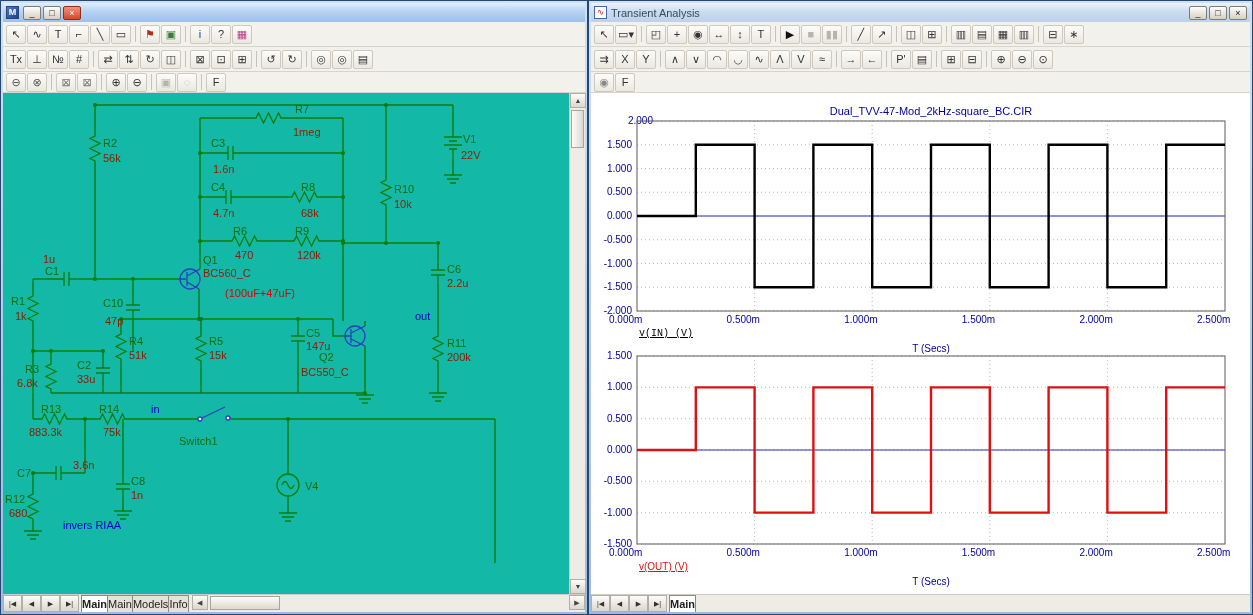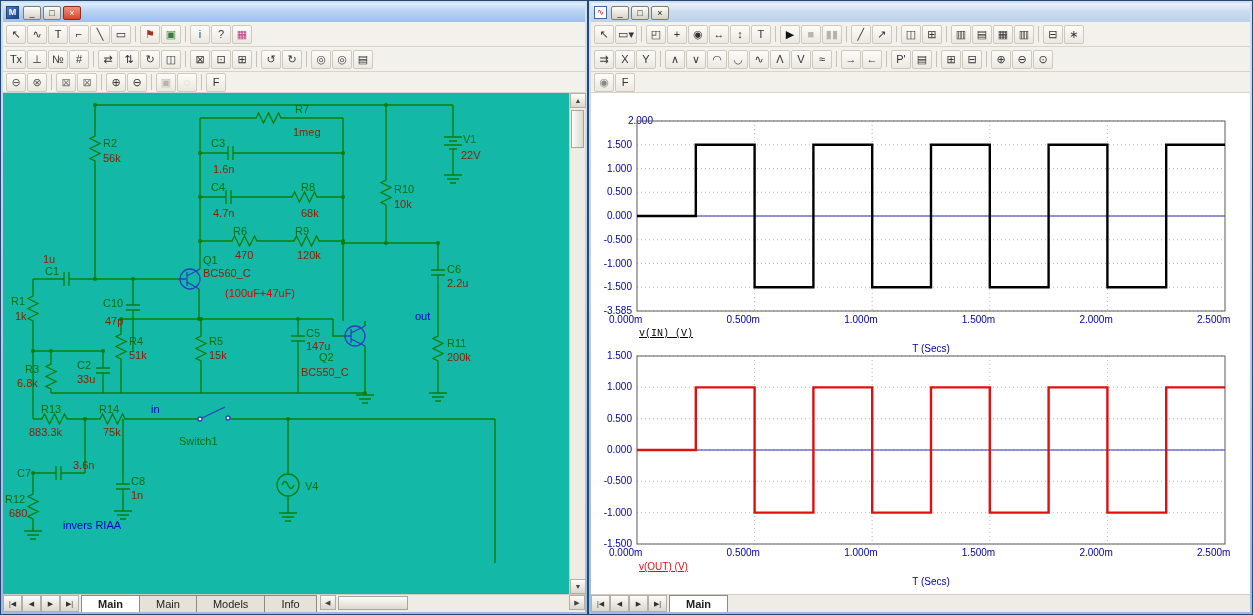--- a/index.html
+++ b/index.html
@@ -53,21 +53,21 @@
   .sarr{width:16px;height:15px;font-size:7px;line-height:1;color:#444;border:1px solid #b3afa4;
         background:linear-gradient(#fdfcf9,#dbd7cd);display:flex;align-items:center;justify-content:center;cursor:default}
   .strack{flex:1;position:relative}
   .sthumb{position:absolute;left:1px;top:2px;width:13px;height:38px;border:1px solid #a8a49a;
           background:linear-gradient(90deg,#fdfcf9,#ddd9cf)}
   .bottombar{height:18px;display:flex;align-items:stretch;background:#efece6;border-top:1px solid #cfccc2;flex:0 0 auto}
   .navset{display:flex}
   .navbtn{width:19px;height:100%;font-size:7px;color:#333;border:1px solid #b3afa4;
           background:linear-gradient(#fdfcf9,#dbd7cd);display:inline-flex;align-items:center;justify-content:center;cursor:default}
   .tabs{display:flex;align-items:flex-end;margin-left:2px}
-  .tab{height:17px;padding:0 16px;font-size:11px;display:flex;align-items:center;border:1px solid #8e8a80;
+  .tab{height:17px;padding:0 0;font-size:11px;display:flex;align-items:center;border:1px solid #8e8a80;
        border-bottom:none;background:#e6e2d8;color:#222;margin-right:-1px;cursor:default}
   .tab.active{background:#ffffff;font-weight:bold}
   .hscroll{flex:1;display:flex;margin-left:4px}
   .htrack{flex:1;position:relative;background:#efece6}
   .hthumb{position:absolute;left:2px;top:1px;height:14px;width:70px;border:1px solid #a8a49a;
           background:linear-gradient(#fdfcf9,#ddd9cf)}
 
   
   .plot-panel{flex:1;position:relative;background:#fff;min-height:0;overflow:hidden}
   .plot-title{position:absolute;text-align:center;font-size:11px;color:#0000a0;height:14px}
@@ -345,20 +345,21 @@
             <span class="hthumb"></span>
           </span>
         <button class="sarr">▶</button>
       </span>
     </footer>
   </section>
 
   <section class="window right">
     <header class="titlebar inactive">
       <span class="app-icon plot">∿</span>
+      <span class="title-text">Transient Analysis</span>
       <span class="win-btns">
         <button class="winbtn">_</button>
         <button class="winbtn">□</button>
         <button class="winbtn">×</button>
       </span>
     </header>
     <div class="toolbar">
         <button class="tbtn">↖</button>
         <button class="tbtn">▭▾</button>
         <span class="tsep"></span>
@@ -413,29 +414,30 @@
         <button class="tbtn">⊕</button>
         <button class="tbtn">⊖</button>
         <button class="tbtn">⊙</button>
       </div>
     <div class="toolbar thin">
         <button class="tbtn" style="color: rgb(136, 136, 136);">◉</button>
         <button class="tbtn">F</button>
       </div>
 
     <div class="plot-panel" id="plot-panel">
+        <div class="plot-title" style="left: 46px; width: 588px; top: 12px;">Dual_TVV-47-Mod_2kHz-square_BC.CIR</div>
         <div class="ytick" style="left: 0px; width: 41px; top: 22px; margin-left: 21px;">2.000</div>
         <div class="ytick" style="left: 0px; width: 41px; top: 45.75px;">1.500</div>
         <div class="ytick" style="left: 0px; width: 41px; top: 69.5px;">1.000</div>
         <div class="ytick" style="left: 0px; width: 41px; top: 93.25px;">0.500</div>
         <div class="ytick" style="left: 0px; width: 41px; top: 117px;">0.000</div>
         <div class="ytick" style="left: 0px; width: 41px; top: 140.75px;">-0.500</div>
         <div class="ytick" style="left: 0px; width: 41px; top: 164.5px;">-1.000</div>
         <div class="ytick" style="left: 0px; width: 41px; top: 188.25px;">-1.500</div>
-        <div class="ytick" style="left: 0px; width: 41px; top: 212px;">-3.585</div>
+        <div class="ytick" style="left: 0px; width: 41px; top: 212px;">-2.000</div>
         <div class="xtick" style="left: 18px; width: 56px; top: 221px;">0.000m</div>
         <div class="xtick" style="left: 135.6px; width: 56px; top: 221px;">0.500m</div>
         <div class="xtick" style="left: 253.2px; width: 56px; top: 221px;">1.000m</div>
         <div class="xtick" style="left: 370.8px; width: 56px; top: 221px;">1.500m</div>
         <div class="xtick" style="left: 488.4px; width: 56px; top: 221px;">2.000m</div>
         <div class="xtick" style="left: 606px; width: 56px; top: 221px;">2.500m</div>
         <svg width="588" height="190" style="position: absolute; left: 46px; top: 28px; overflow: visible;">
           <line x1="0" y1="0" x2="588" y2="0" stroke="#a8c6a8" stroke-width="1" stroke-dasharray="1,3"></line>
           <line x1="0" y1="23.75" x2="588" y2="23.75" stroke="#a8c6a8" stroke-width="1" stroke-dasharray="1,3"></line>
           <line x1="0" y1="47.5" x2="588" y2="47.5" stroke="#a8c6a8" stroke-width="1" stroke-dasharray="1,3"></line>

